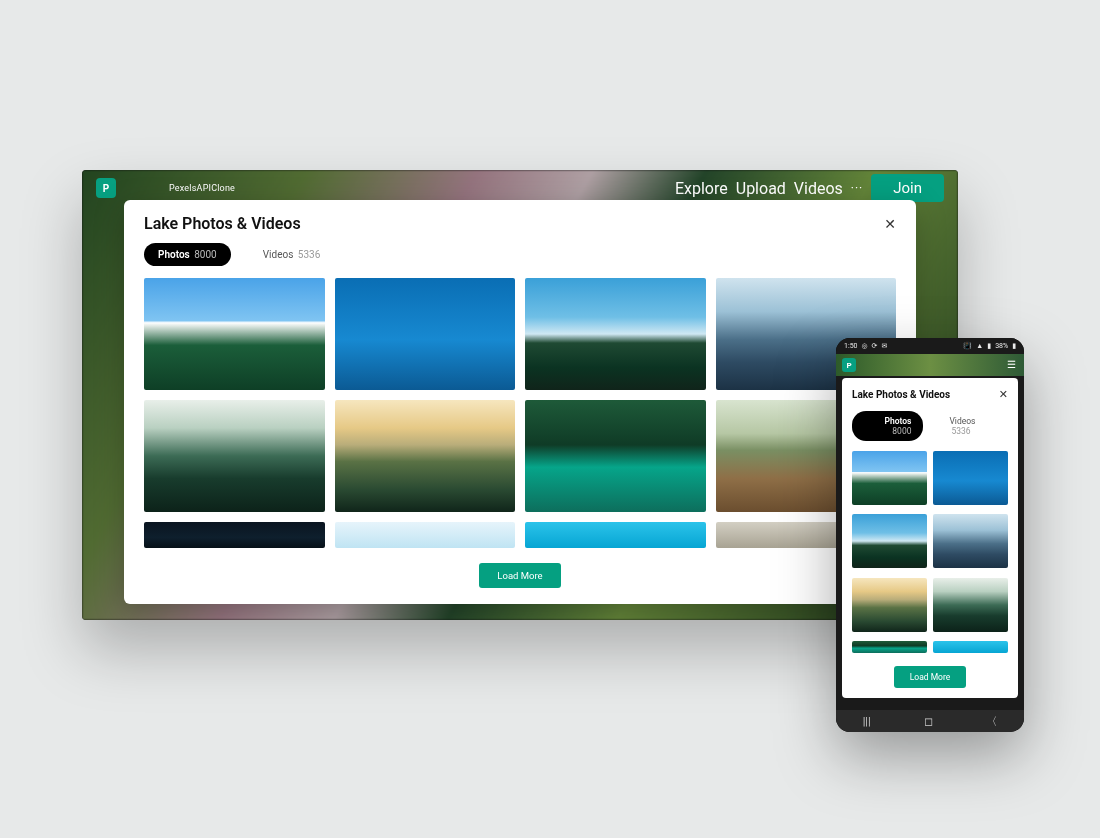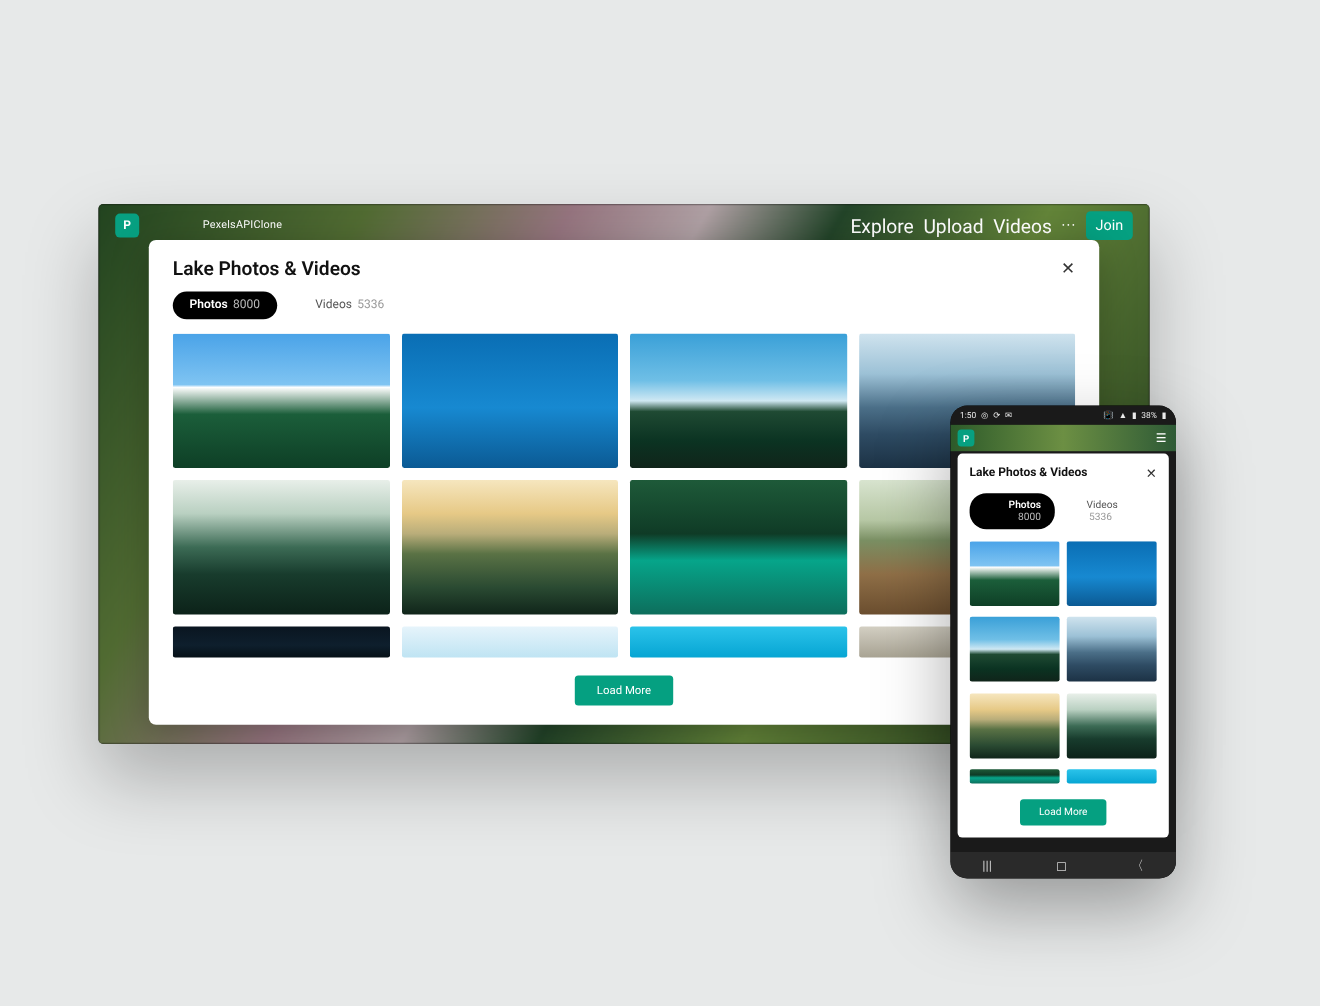--- a/index.html
+++ b/index.html
@@ -52,23 +52,23 @@
     display: flex; align-items: center; justify-content: center;
     color: #fff; font-weight: 700; font-size: 10px;
   }
   .brand { font-size: 9px; letter-spacing: .2px; padding-left: 45px; }
   .nav-spacer { flex: 1; }
   .nav-link { font-size: 16px; color: #fff; cursor: pointer; }
   .nav-dots { font-size: 12px; color: #fff; cursor: pointer; letter-spacing: 1px; }
   .join-btn {
     background: #05a081;
     color: #fff;
-    padding: 5px 8px;
+    padding: 5px 22px;
     border-radius: 4px;
-    font-size: 12px;
+    font-size: 15px;
     cursor: pointer;
   }
 
   
   .modal {
     position: absolute;
     left: 42px;
     top: 30px;
     right: 42px;
     bottom: 16px;
@@ -117,21 +117,21 @@
     font-size: 9.5px;
     padding: 7px 18px;
     border-radius: 3px;
     cursor: pointer;
     width: fit-content;
   }
 
   
   .phone {
     position: absolute;
-    left: 792px;
+    left: 836px;
     top: 338px;
     width: 188px;
     height: 394px;
     background: #000;
     border-radius: 14px;
     box-shadow: 0 24px 60px rgba(0,0,0,.35);
     overflow: hidden;
     z-index: 20;
   }
   .statusbar {

